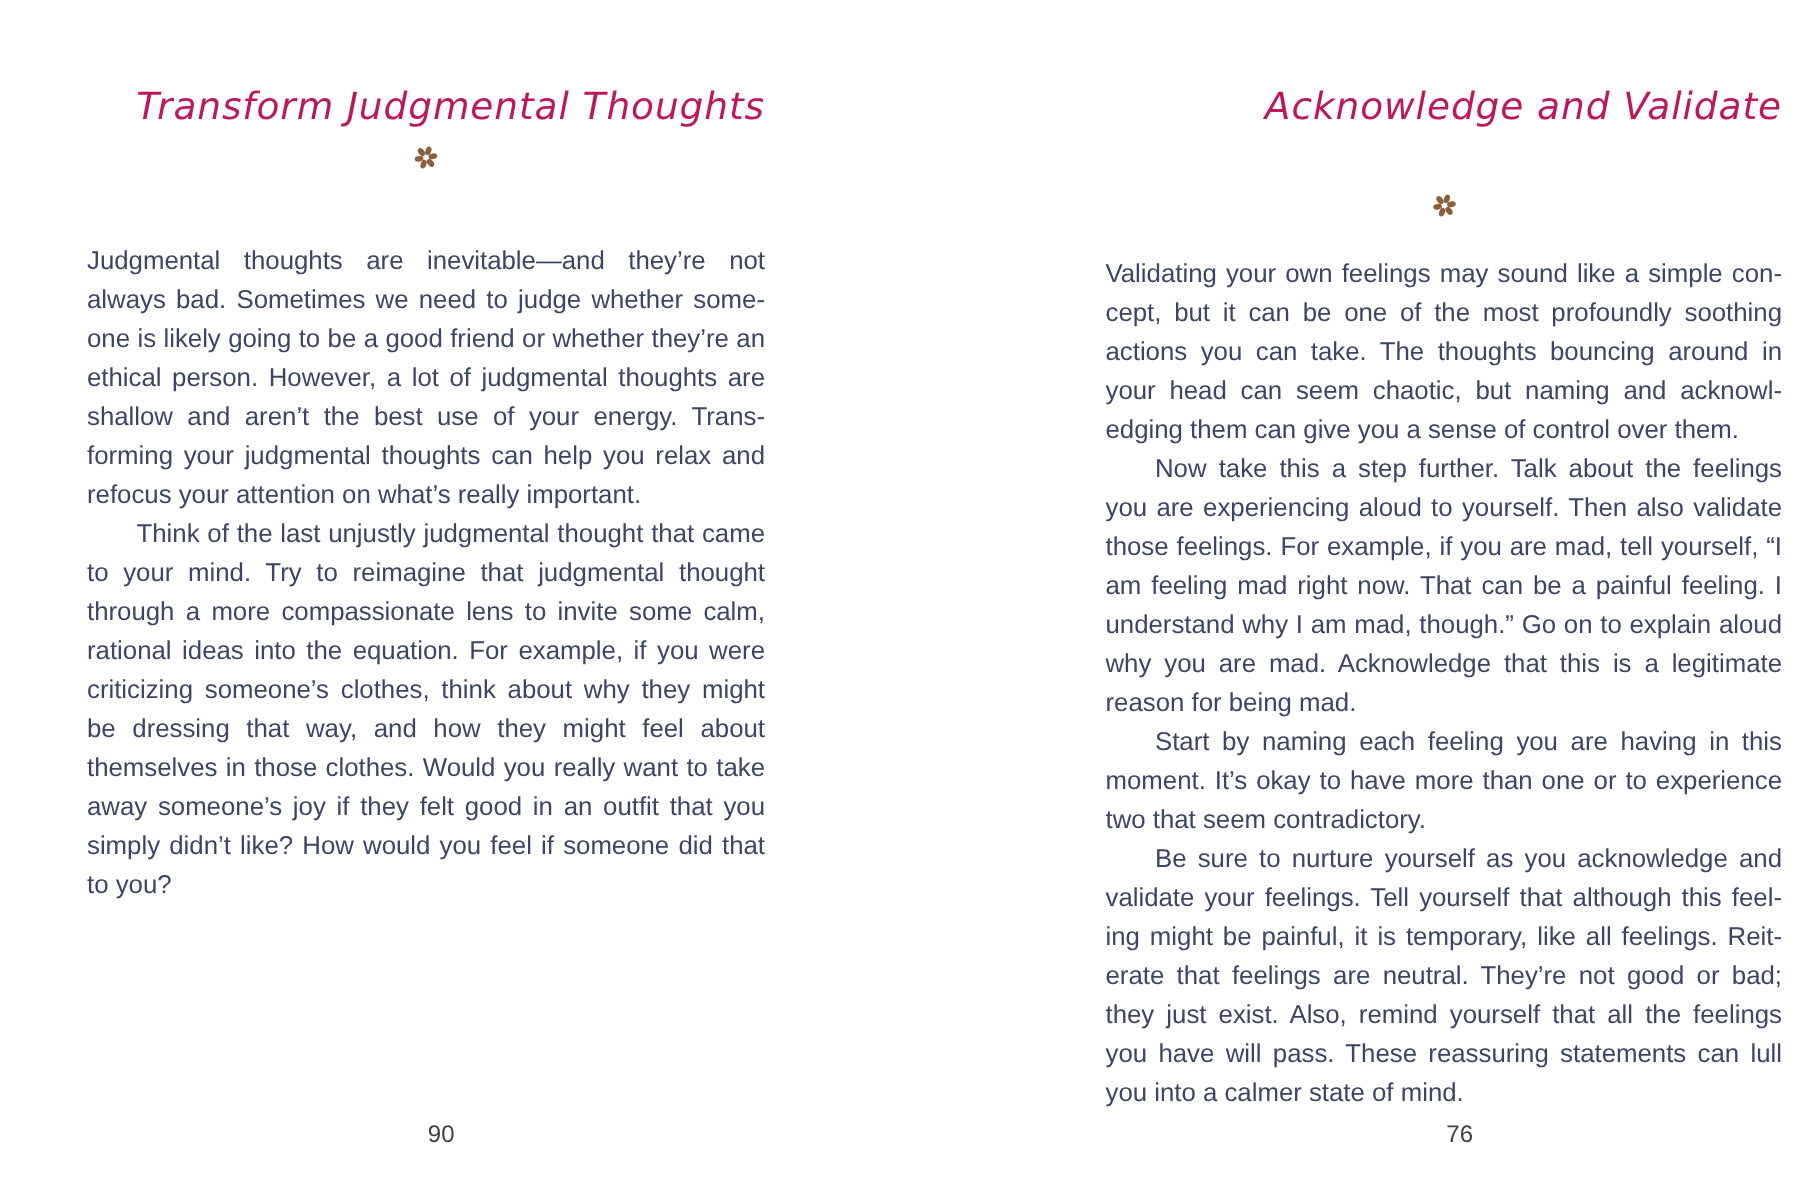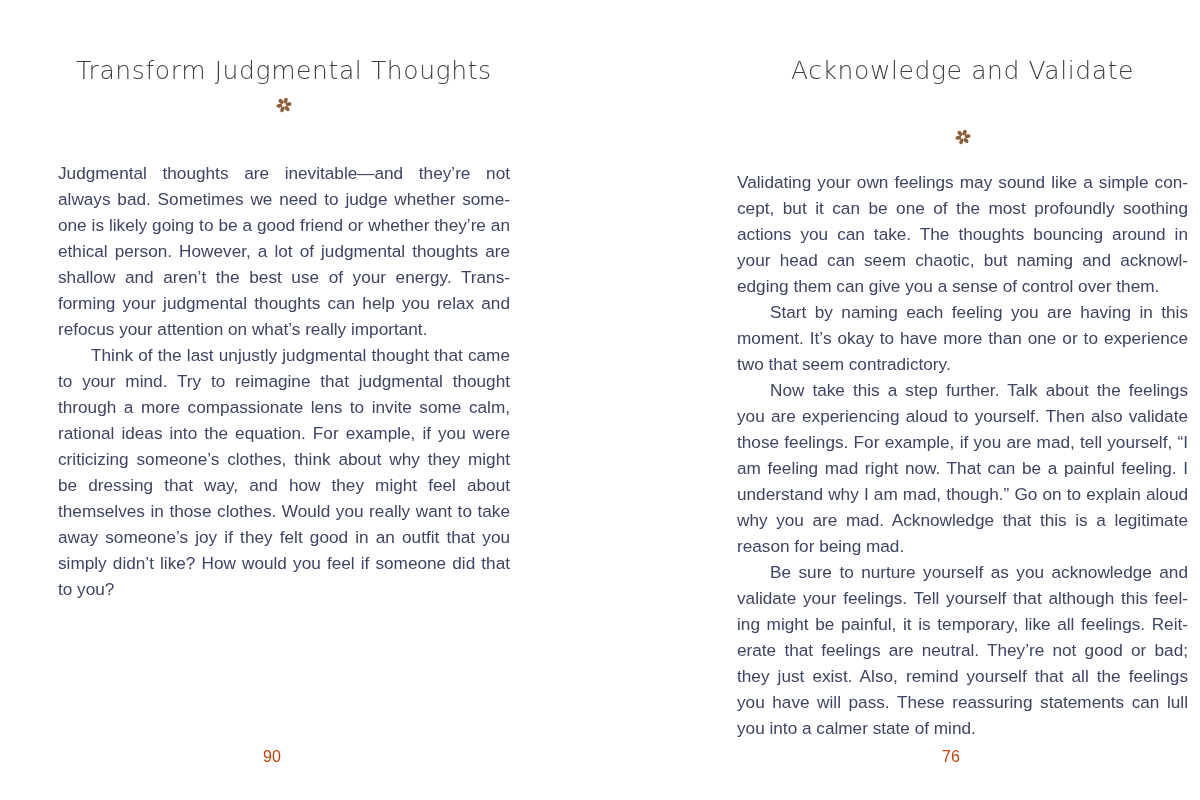--- a/index.html
+++ b/index.html
@@ -18,29 +18,30 @@
       position: absolute;
       top: 0;
       height: 800px;
     }
     .page-left { left: 58px; width: 452px; }
     .page-right { left: 691px; width: 451px; margin-left: 46px; }
 
     .heading {
       font-family: "DejaVu Sans", sans-serif;
       font-weight: 300;
-      color: #404040;
-      text-align: center;
+      color: #be185d;
+      text-align: right;
       font-size: 25px;
       line-height: 33px;
       letter-spacing: 0.6px;
       margin: 0;
       position: absolute;
       left: 0;
       right: 0;
+      font-style: italic;
     }
     .page-left .heading { top: 54px; }
     .page-right .heading { top: 54px; }
 
     .ornament {
       position: absolute;
       left: 50%;
       width: 18px;
       height: 18px;
       margin-left: -9px;
@@ -67,24 +68,24 @@
       margin: 0;
     }
     .body-text p.indent {
       text-indent: 33px;
     }
 
     .page-number {
       position: absolute;
       top: 748px;
       width: 40px;
-      text-align: left;
+      text-align: right;
       font-family: "Liberation Sans", sans-serif;
       font-size: 16px;
-      color: #c2410c;
+      color: #404040;
       margin: 0;
     }
     .page-left .page-number { left: 205px; }
     .page-right .page-number { left: 205px; }
   </style>
 </head>
 <body>
 
 <div class="page page-left">
   <h2 class="heading">Transform Judgmental Thoughts</h2>
@@ -121,19 +122,19 @@
       <ellipse cx="0" cy="-5.2" rx="2.1" ry="3.3" transform="rotate(140)"></ellipse>
       <ellipse cx="0" cy="-5.2" rx="2.1" ry="3.3" transform="rotate(200)"></ellipse>
       <ellipse cx="0" cy="-5.2" rx="2.1" ry="3.3" transform="rotate(260)"></ellipse>
       <ellipse cx="0" cy="-5.2" rx="2.1" ry="3.3" transform="rotate(320)"></ellipse>
     </g>
     <circle cx="0" cy="0" r="1.6" fill="#ffffff"></circle>
   </svg>
 
   <div class="body-text">
     <p>Validating your own feelings may sound like a simple con­cept, but it can be one of the most profoundly soothing actions you can take. The thoughts bouncing around in your head can seem chaotic, but naming and acknowl­edging them can give you a sense of control over them.</p>
+    <p class="indent">Now take this a step further. Talk about the feelings you are experiencing aloud to yourself. Then also validate those feelings. For example, if you are mad, tell yourself, “I am feeling mad right now. That can be a painful feeling. I understand why I am mad, though.” Go on to explain aloud why you are mad. Acknowledge that this is a legiti­mate reason for being mad.</p>
     <p class="indent">Start by naming each feeling you are having in this moment. It’s okay to have more than one or to experience two that seem contradictory.</p>
-    <p class="indent">Now take this a step further. Talk about the feelings you are experiencing aloud to yourself. Then also validate those feelings. For example, if you are mad, tell yourself, “I am feeling mad right now. That can be a painful feeling. I understand why I am mad, though.” Go on to explain aloud why you are mad. Acknowledge that this is a legiti­mate reason for being mad.</p>
     <p class="indent">Be sure to nurture yourself as you acknowledge and validate your feelings. Tell yourself that although this feel­ing might be painful, it is temporary, like all feelings. Reit­erate that feelings are neutral. They’re not good or bad; they just exist. Also, remind yourself that all the feelings you have will pass. These reassuring statements can lull you into a calmer state of mind.</p>
   </div>
 
   <p class="page-number">76</p>
 </div>
 
 </body></html>

